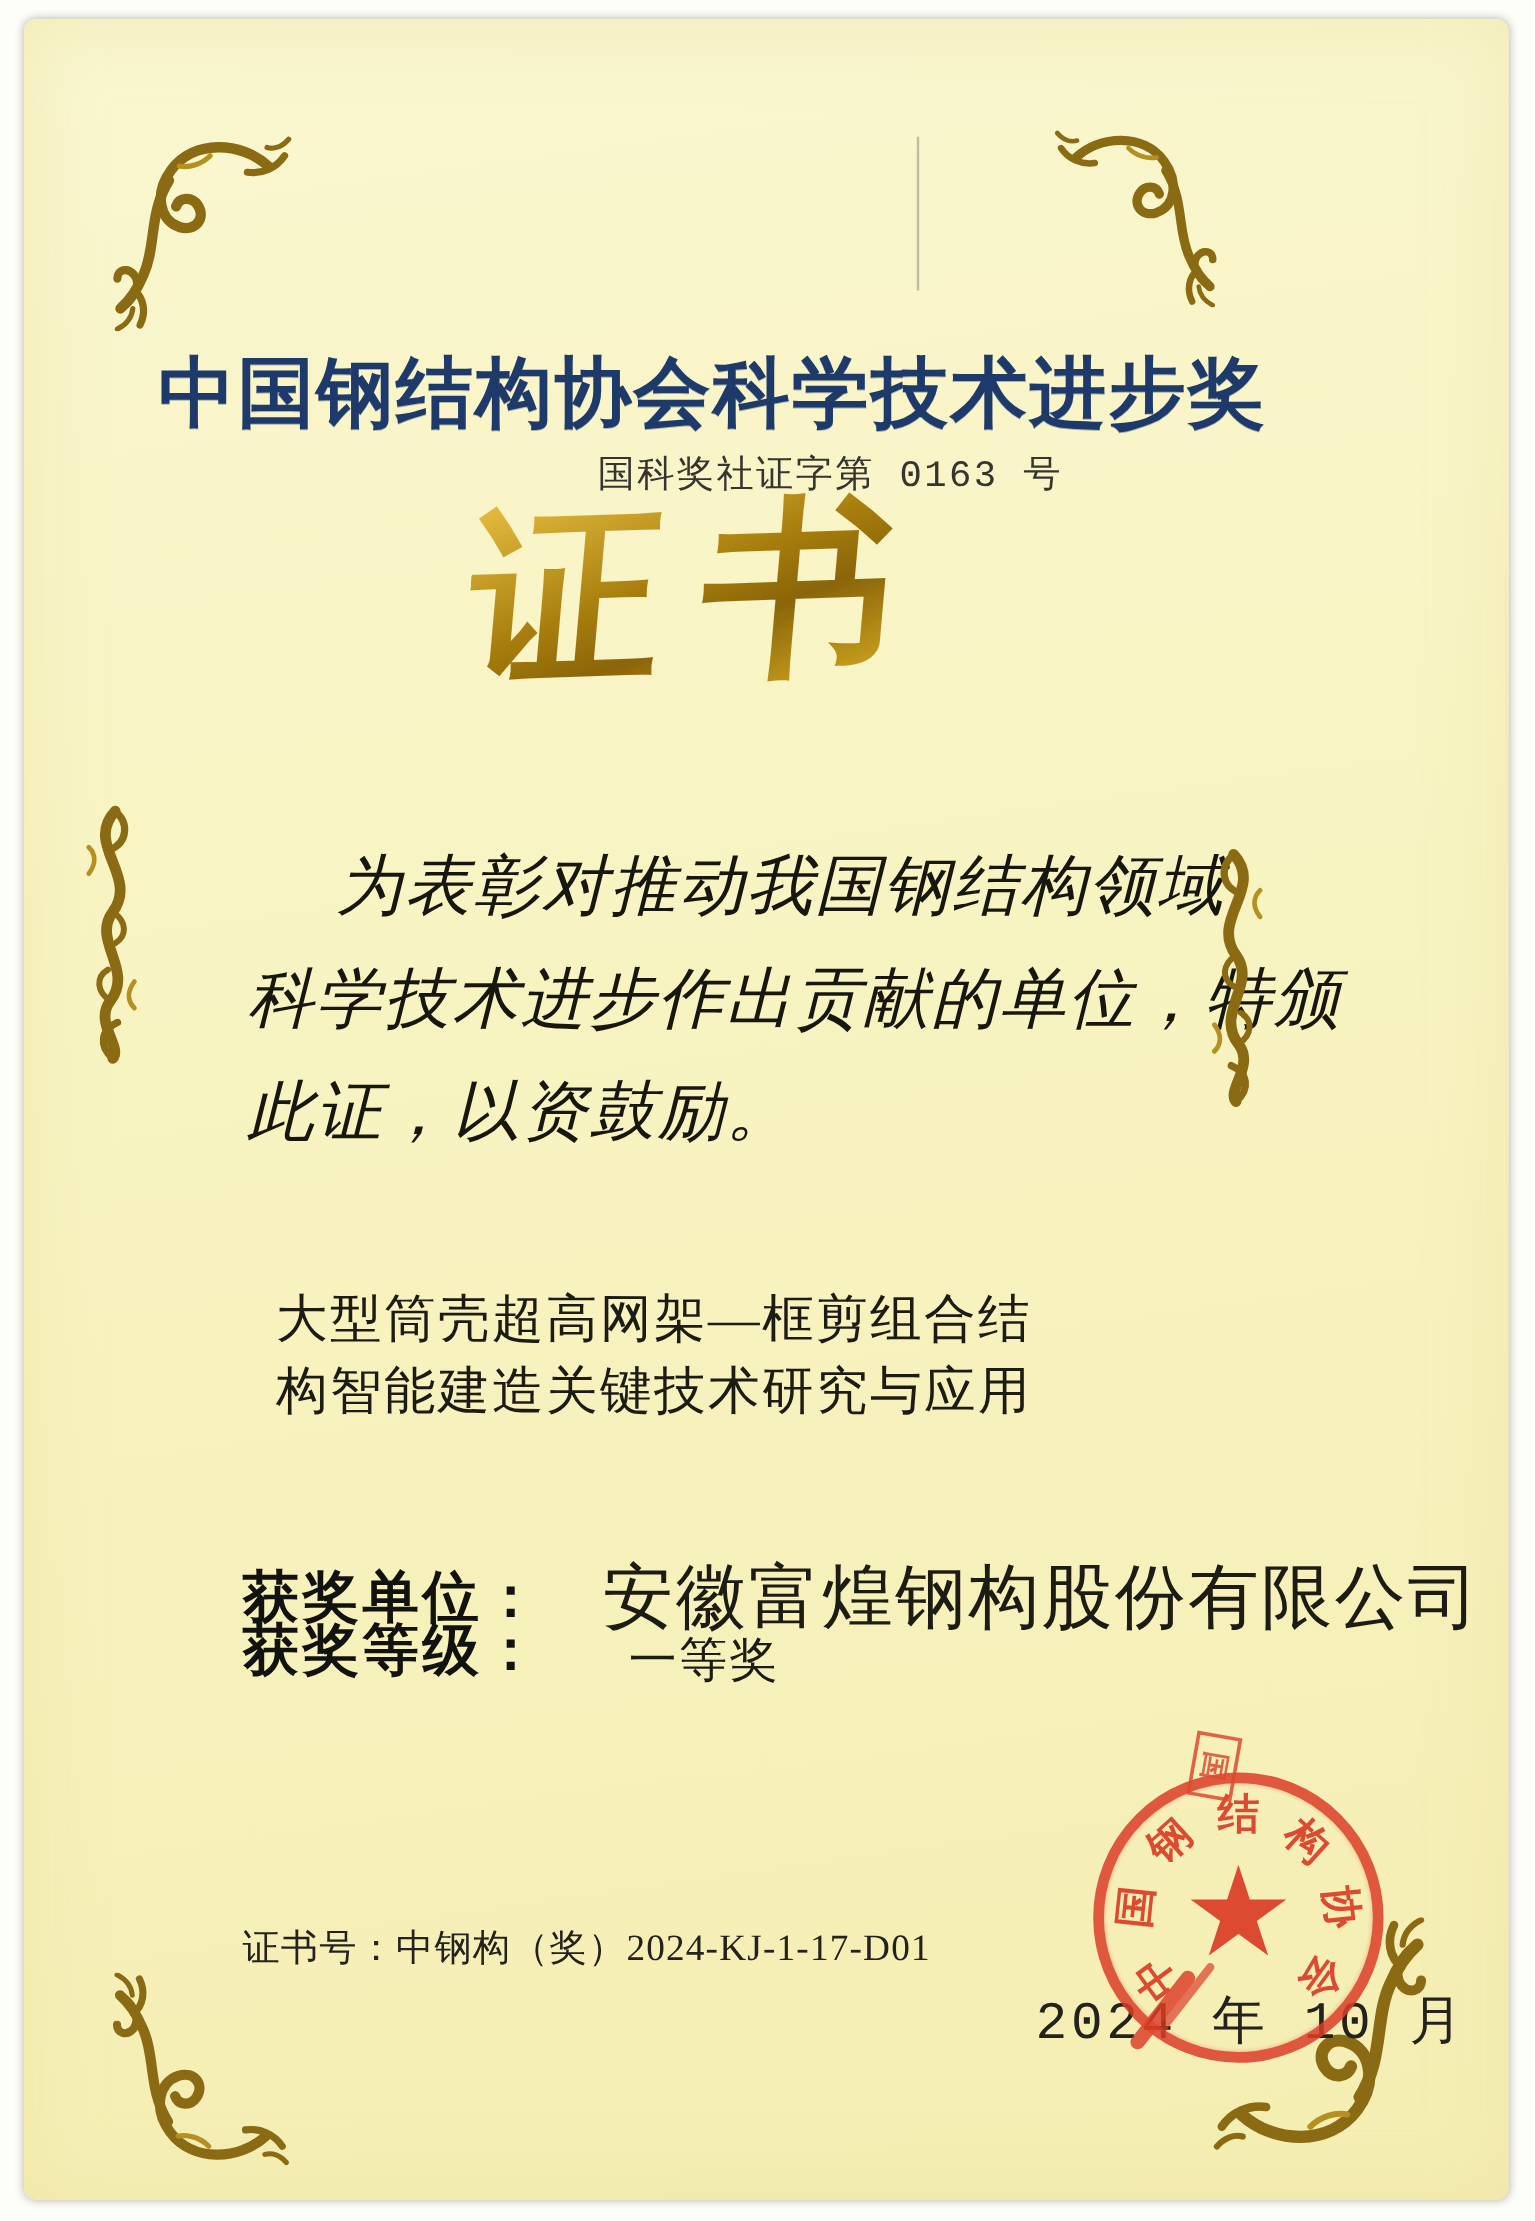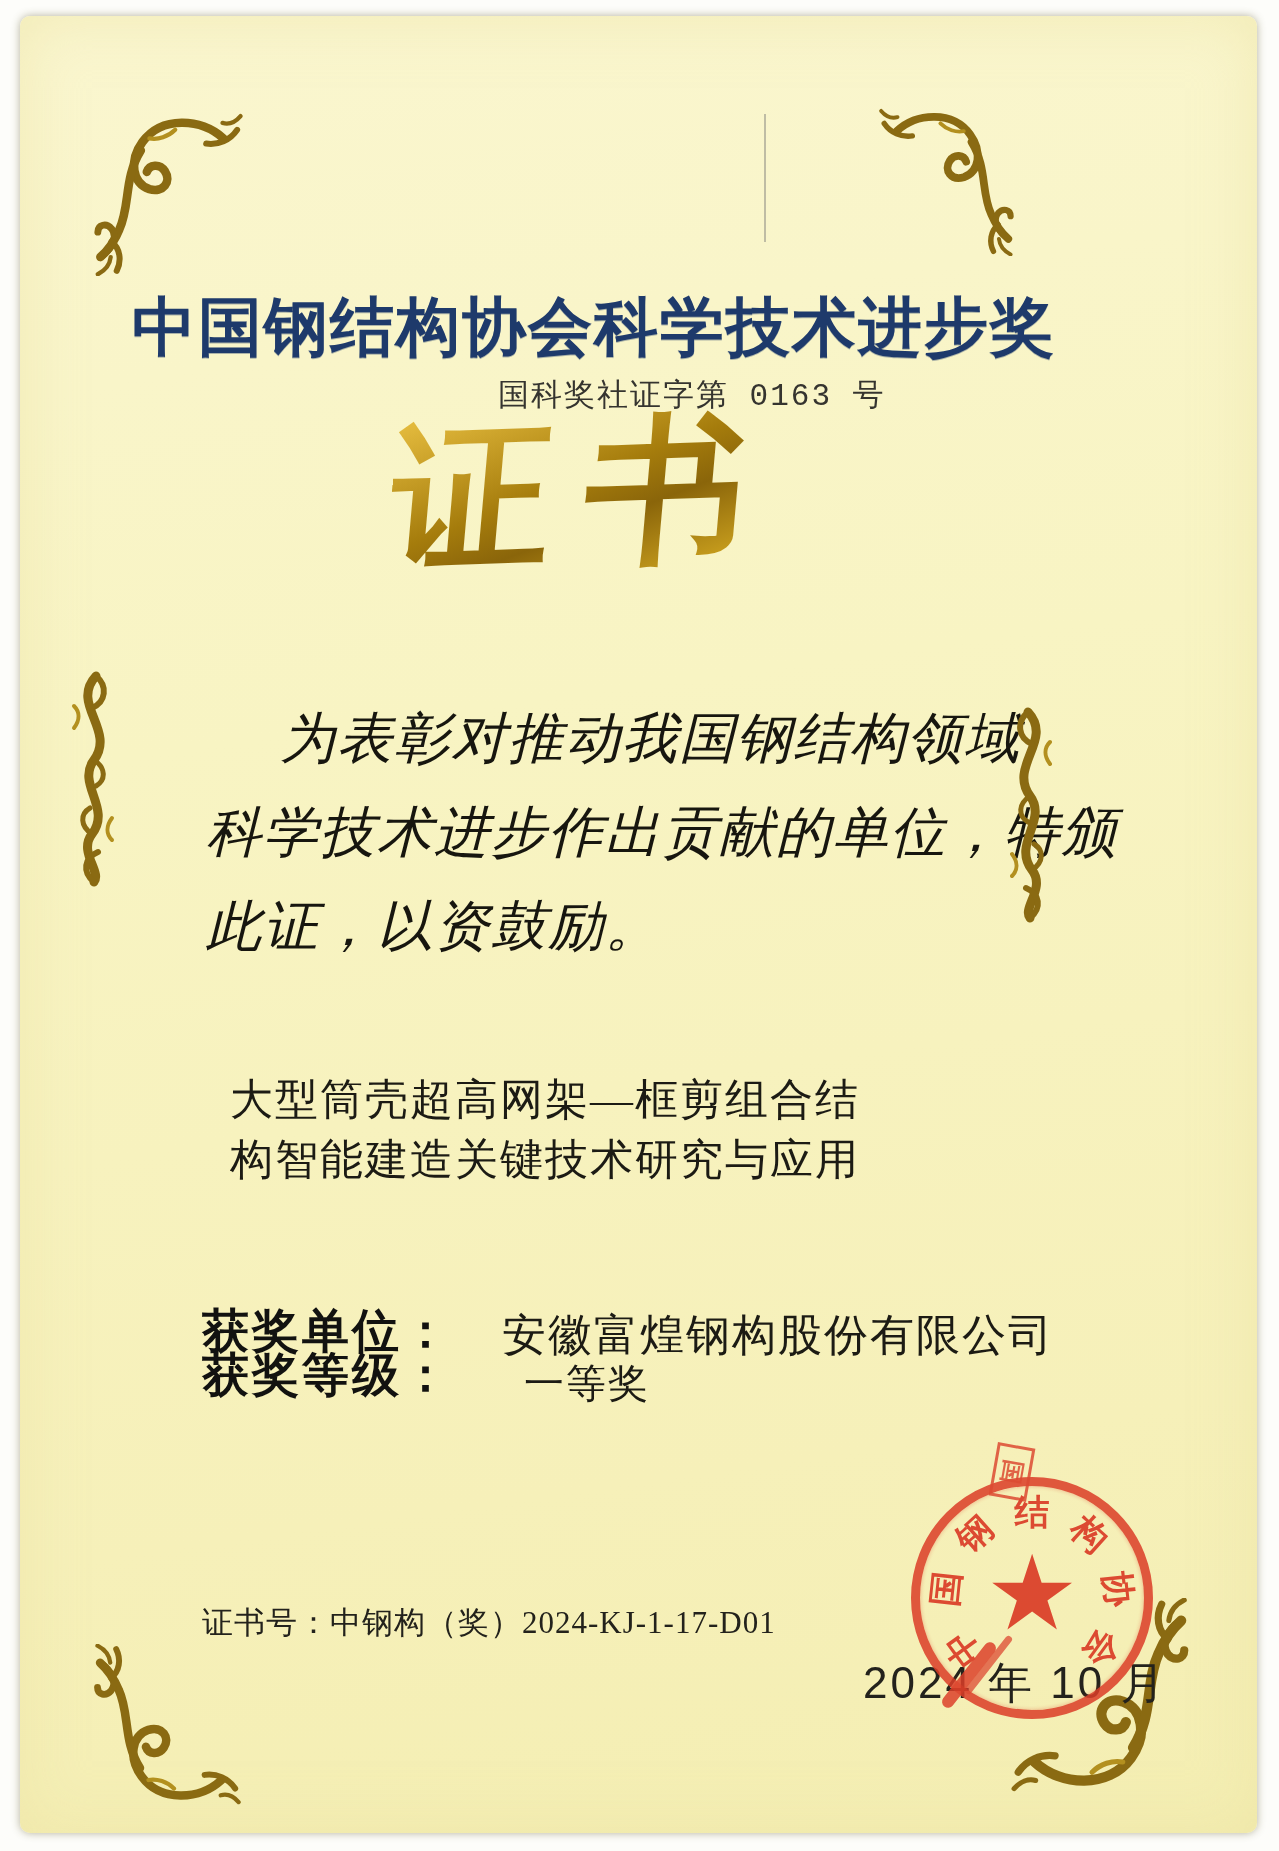--- a/index.html
+++ b/index.html
@@ -27,28 +27,28 @@
   .body-text p.indent{text-indent:1.35em;}
 
   .field{position:absolute;display:flex;align-items:flex-start;}
   .field .flabel{font-family:"Liberation Sans",sans-serif;font-weight:900;font-size:47px;
                  letter-spacing:3px;color:#121210;white-space:nowrap;}
   .field .fvalue{padding-top:6px;font-family:"Liberation Serif",serif;font-size:43px;line-height:60px;
                  color:#1c1b14;letter-spacing:2px;white-space:nowrap;}
   .field-project{left:182px;top:1048px;}
   .field-project .fvalue{margin-left:28px;}
   .field-unit{left:182px;top:1284px;gap:26px;}
-  .field-unit .fvalue{margin-left:24px;font-size:44px;}
+  .field-unit .fvalue{margin-left:24px;font-size:59px;font-family:Liberation Mono, monospace;}
   .field-grade{left:182px;top:1328px;}
   .field-grade .fvalue{margin-left:72px;font-size:40px;padding-top:10px;}
 
   .certno{position:absolute;left:182px;top:1586px;font-size:31px;letter-spacing:1px;color:#23221c;
           font-family:"Liberation Serif",serif;white-space:nowrap;z-index:2;}
   .date{position:absolute;left:843px;top:1638px;font-size:44px;letter-spacing:3px;color:#23221c;
-        font-family:Liberation Sans, sans-serif;white-space:nowrap;z-index:2;}
+        font-family:Liberation Mono, monospace;white-space:nowrap;z-index:2;}
 
   
   .seal{position:absolute;left:891px;top:1461px;width:242px;height:242px;z-index:3;opacity:.93;}
   .seal .ring{position:absolute;inset:0;border:9px solid rgba(219,62,40,.92);border-radius:50%;
               box-shadow:inset 0 0 4px rgba(219,62,40,.4);}
   .seal .star{position:absolute;left:50%;top:50%;transform:translate(-50%,-54%);font-size:104px;
               color:#db3e28;font-family:"DejaVu Sans",sans-serif;}
   .seal .schar{position:absolute;left:50%;top:50%;font-size:35px;font-weight:bold;color:#db3e28;
                font-family:"Liberation Serif",serif;}
   .r0{transform:translate(-50%,-50%) rotate(-126deg) translateY(-86px);}

